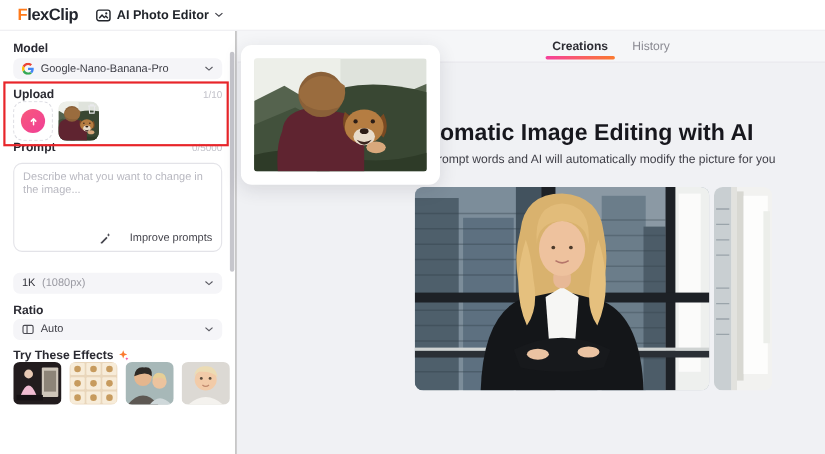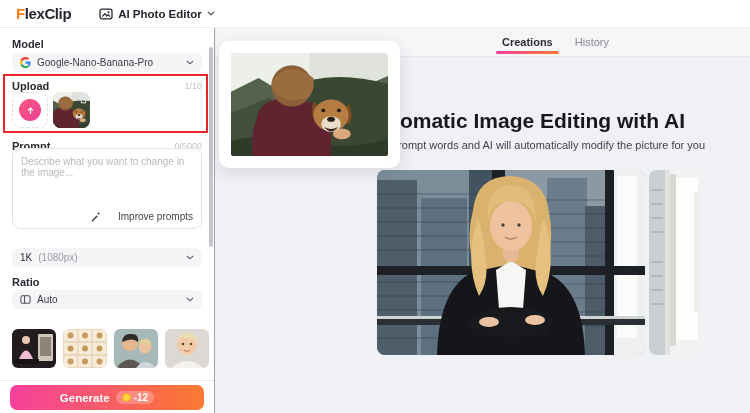--- a/index.html
+++ b/index.html
@@ -16,21 +16,21 @@
   
   .topbar {
     position:absolute; top:0; left:0; right:0; height:28px;
     background:#fff; border-bottom:1px solid #ededf0;
     display:flex; align-items:center; padding:0 16px; z-index:40;
   }
   .logo { font-size:15px; font-weight:700; letter-spacing:-0.4px; display:flex; }
   .logo .f { color:#ff7a1a; }
   .logo .rest { color:#23262e; }
   .tool-menu {
-    margin-left:28px; display:flex; align-items:center; gap:5px;
+    margin-left:16px; display:flex; align-items:center; gap:5px;
     font-size:11.5px; font-weight:700; color:#1f2329; cursor:pointer;
   }
 
   
   .sidebar {
     position:absolute; top:28px; left:0; width:215px; bottom:0;
     background:#fff; border-right:1px solid #a3a3a3; z-index:20;
   }
   .sec { position:absolute; left:12px; right:12px; }
   .lbl { font-size:11px; font-weight:700; color:#2a2a32; }
@@ -58,21 +58,21 @@
   .upload-circle {
     width:22px; height:22px; border-radius:50%;
     background:linear-gradient(135deg,#f8587b,#f03f97);
     display:flex; align-items:center; justify-content:center;
   }
   .up-thumb {
     width:37px; height:36px; border-radius:8px; overflow:hidden; position:relative; cursor:pointer;
   }
   .up-thumb .trash { position:absolute; top:2px; right:2px; cursor:pointer; }
 
-  .sec-prompt-head { top:112px; }
+  .sec-prompt-head { top:100px; }
   .sec-textarea { top:120px; height:81px; }
   .prompt-box {
     width:100%; height:100%; border:1px solid #e3e3e8; border-radius:8px;
     background:#fff; position:relative;
   }
   .prompt-box textarea {
     width:100%; height:56px; border:none; outline:none; resize:none;
     padding:7px 8px; font-family:"Liberation Sans", sans-serif;
     font-size:10px; color:#3c3c44; background:transparent; border-radius:8px;
   }
@@ -383,20 +383,29 @@
         </svg>
     </span>
     <span class="grow">Auto</span>
     <span>
       <svg width="8" height="5" viewBox="0 0 10 6">
           <path d="M1 1l4 3.5L9 1" stroke="#5a5a62" stroke-width="1.3" fill="none"></path>
         </svg>
     </span>
   </div>
 
+  <div class="sec sec-fx-label">
+    <span class="lbl">Try These Effects</span>
+    <span>
+      <svg width="10" height="10" viewBox="0 0 12 12">
+          <path d="M6 0.5l1.2 3.3L10.5 5 7.2 6.2 6 9.5 4.8 6.2 1.5 5l3.3-1.2z" fill="#fb7a2f"></path>
+          <path d="M10 8l.5 1.3 1.3.5-1.3.5-.5 1.3-.5-1.3-1.3-.5 1.3-.5z" fill="#f6409c"></path>
+        </svg>
+    </span>
+  </div>
   <div class="sec sec-fx-row">
     <div class="fx-thumb">
         <svg width="44" height="39">
           <use href="#sym-fx1"></use>
         </svg>
       </div>
     <div class="fx-thumb">
         <svg width="44" height="39">
           <use href="#sym-fx2"></use>
         </svg>
@@ -408,29 +417,20 @@
       </div>
     <div class="fx-thumb">
         <svg width="44" height="39">
           <use href="#sym-fx4"></use>
         </svg>
       </div>
   </div>
 
   <div class="side-scroll"></div>
 
-  <div class="gen-bar">
-    <button class="gen-btn">
-      <span>Generate</span>
-      <span class="cost-pill">
-        <span class="coin"></span>
-        <span>-12</span>
-      </span>
-    </button>
-  </div>
 </aside>
 
 <main class="main">
   <div class="tabbar">
     <div class="tabs">
       <div class="tab active">
         <span>Creations</span>
         <span class="underline"></span>
       </div>
       <div class="tab">

